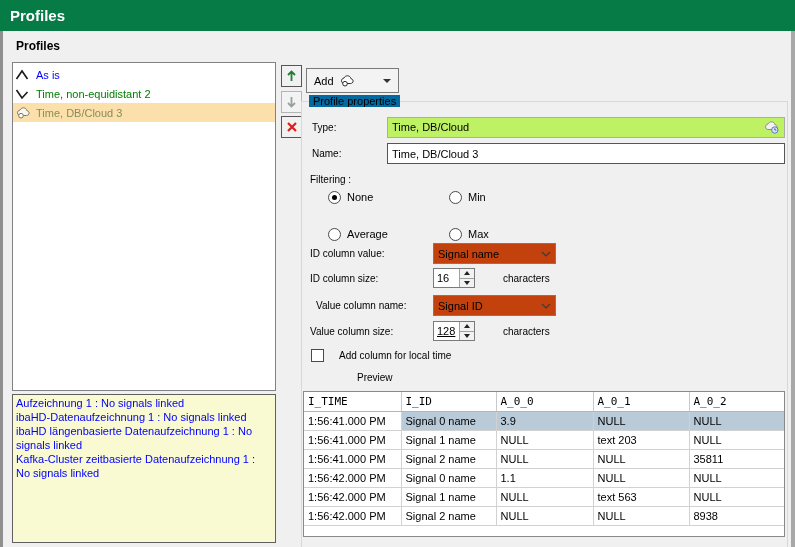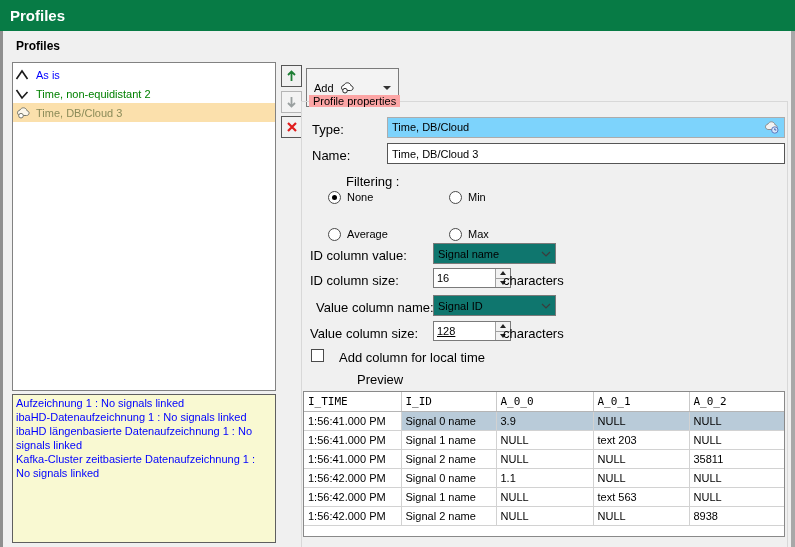--- a/index.html
+++ b/index.html
@@ -27,49 +27,49 @@
   .msgbox { position:absolute; left:12px; top:394px; width:264px; height:149px; background:#f9f9d2; border:1px solid #5f5f5f; padding:1px 3px; overflow:hidden; color:#0000ff; line-height:14px; }
 
   
   .tool-btn { position:absolute; left:281px; width:21px; height:22px; background:#f1f1f1; border:1px solid #565656; display:flex; align-items:center; justify-content:center; padding:0; }
   .tool-btn.disabled { border-color:#b5b5b5; background:#f3f3f3; }
   #btn-up { top:65px; }
   #btn-down { top:91px; }
   #btn-del { top:116px; }
 
   
-  .add-btn { position:absolute; left:306px; top:68px; width:93px; height:39px; background:#f3f3f3; border:1px solid #7a7a7a; display:flex; align-items:center; padding:0 7px; gap:5px; font-size:11px; }
+  .add-btn { position:absolute; left:306px; top:68px; width:93px; height:25px; background:#f3f3f3; border:1px solid #7a7a7a; display:flex; align-items:center; padding:0 7px; gap:5px; font-size:11px; }
   .add-btn .caret { margin-left:auto; width:0; height:0; border-left:4px solid transparent; border-right:4px solid transparent; border-top:4px solid #333; }
 
   
   .groupbox { position:absolute; left:301px; top:101px; width:487px; height:460px; border:1px solid #d8d8d8; }
-  #lbl-propgroup { position:absolute; left:309px; top:95px; background:#fca5a5; padding:0 4px; font-size:11px; }
-
-  .flabel { position:absolute; font-size:13px; }
-
-  .field { position:absolute; background:#7dd3fc; border:1px solid #acacac; line-height:18px; padding-left:4px; }
+  #lbl-propgroup { position:absolute; left:309px; top:95px; background:#0369a1; padding:0 4px; font-size:11px; }
+
+  .flabel { position:absolute; font-size:10px; }
+
+  .field { position:absolute; background:#bef264; border:1px solid #acacac; line-height:18px; padding-left:4px; }
   #type-field { left:387px; top:117px; width:398px; height:21px; }
   #type-field .cloudico { position:absolute; right:3px; top:2px; }
 
   .textinput { position:absolute; left:387px; top:143px; width:398px; height:21px; border:1px solid #555; background:#fff; font-family:"Liberation Sans", sans-serif; font-size:11px; padding-left:4px; }
 
   
   .radio-grid { position:absolute; left:328px; top:190px; width:260px; display:grid; grid-template-columns:121px auto; row-gap:23px; }
   .radio-item { display:flex; align-items:center; gap:6px; height:14px; }
   .radio-circle { width:13px; height:13px; border:1px solid #4a4a4a; border-radius:50%; background:#fff; position:relative; flex:0 0 13px; }
   .radio-circle.checked::after { content:""; position:absolute; left:3px; top:3px; width:5px; height:5px; border-radius:50%; background:#000; }
 
   
-  .combo { position:absolute; left:433px; width:123px; height:21px; background:#0f766e; border:1px solid #7a7a7a; display:flex; align-items:center; padding:0 4px; }
+  .combo { position:absolute; left:433px; width:123px; height:21px; background:#c2410c; border:1px solid #7a7a7a; display:flex; align-items:center; padding:0 4px; }
   .combo svg { margin-left:auto; }
   #combo-id { top:243px; }
   #combo-value { top:295px; }
 
   
-  .spin { position:absolute; left:433px; width:78px; height:20px; background:#fff; border:1px solid #7a7a7a; display:flex; }
+  .spin { position:absolute; left:433px; width:42px; height:20px; background:#fff; border:1px solid #7a7a7a; display:flex; }
   .spin .val { flex:1; line-height:18px; padding-left:3px; }
   .spin .btns { width:15px; border-left:1px solid #a0a0a0; display:flex; flex-direction:column; }
   .spin .sb { flex:1; display:flex; align-items:center; justify-content:center; background:#f2f2f2; }
   .spin .sb:first-child { border-bottom:1px solid #a0a0a0; }
   .tri-up { width:0; height:0; border-left:3px solid transparent; border-right:3px solid transparent; border-bottom:4px solid #222; }
   .tri-down { width:0; height:0; border-left:3px solid transparent; border-right:3px solid transparent; border-top:4px solid #222; }
   #spin-id { top:268px; }
   #spin-value { top:321px;text-decoration:underline; }
 
   .checkbox { position:absolute; left:311px; top:349px; width:13px; height:13px; border:1px solid #4a4a4a; background:#fff; }
@@ -153,21 +153,21 @@
           <path d="M5,9.5 h6.5 c1.6,0 2.6,-1.1 2.6,-2.4 c0,-1.2 -0.9,-2.2 -2.1,-2.3 c-0.3,-1.7 -1.8,-3 -3.6,-3 c-1.5,0 -2.8,0.9 -3.4,2.3 c-1.4,0.1 -2.5,1.3 -2.5,2.7 c0,1.5 1.2,2.7 2.7,2.7 z" fill="#f2f2f2" stroke="#8b8b8b"></path>
           <circle cx="11.8" cy="10" r="3.2" fill="#d9e6fa" stroke="#5b79c0"></circle>
           <path d="M11.8 8.3 V10 H13.3" stroke="#3d5ca8" fill="none"></path>
         </svg>
     </span>
   </div>
 
   <span class="flabel" style="left:312px;top:148px;">Name:</span>
   <input class="textinput" type="text" value="Time, DB/Cloud 3" style="">
 
-  <span class="flabel" style="left:310px;top:174px;margin-left:36px;">Filtering :</span>
+  <span class="flabel" style="left:310px;top:174px;">Filtering :</span>
   <div class="radio-grid" id="filter-radios">
       <span class="radio-item">
         <span class="radio-circle checked"></span>
         <span>None</span>
       </span>
       <span class="radio-item">
         <span class="radio-circle"></span>
         <span>Min</span>
       </span>
       <span class="radio-item">

